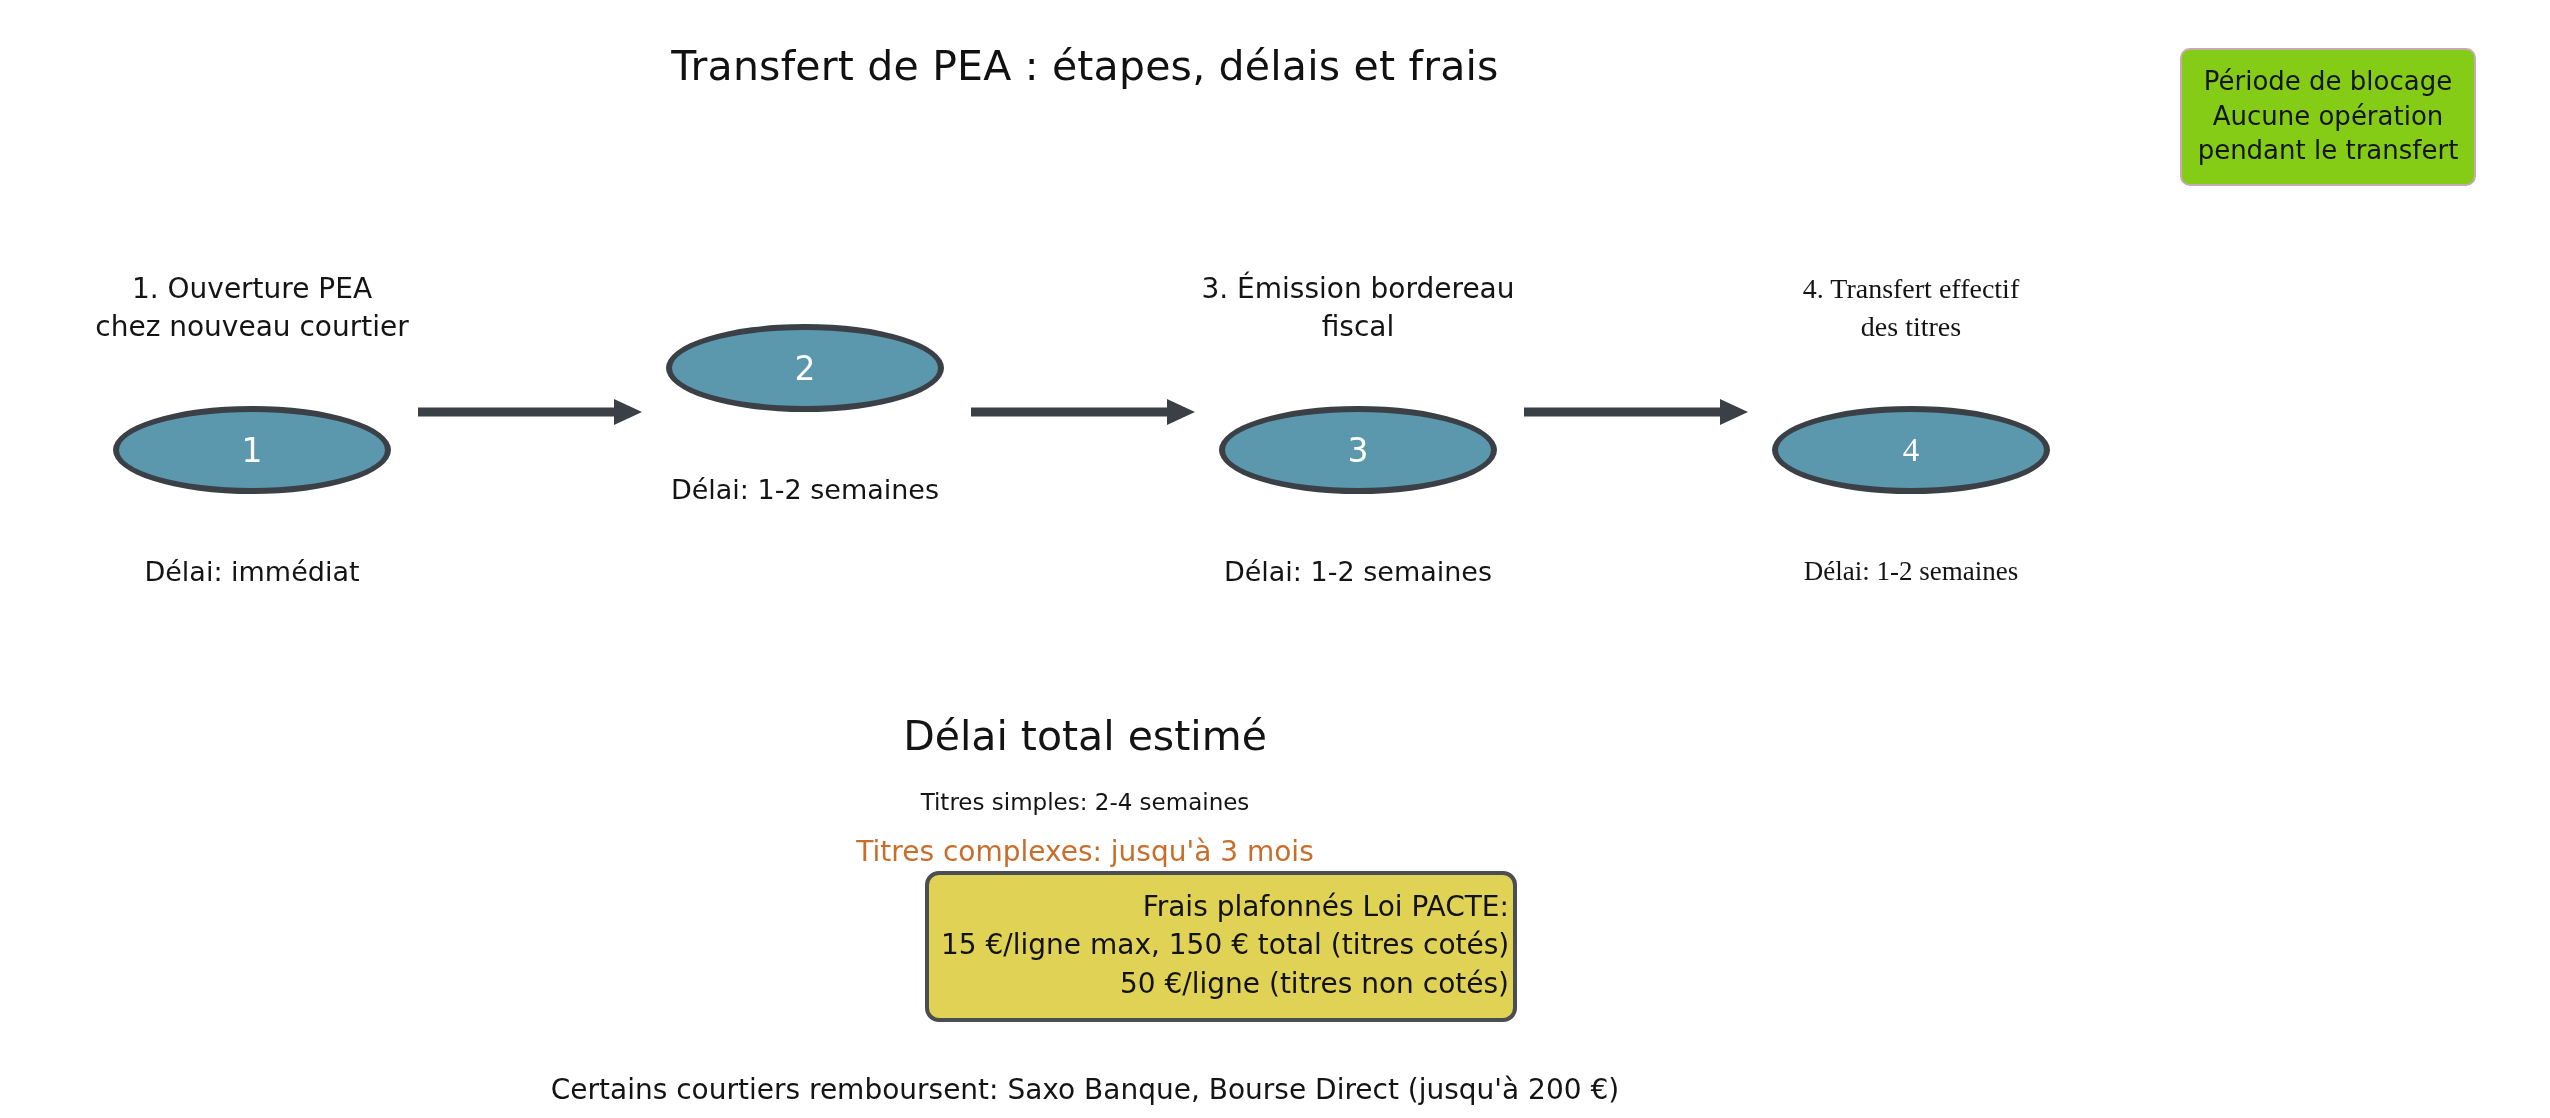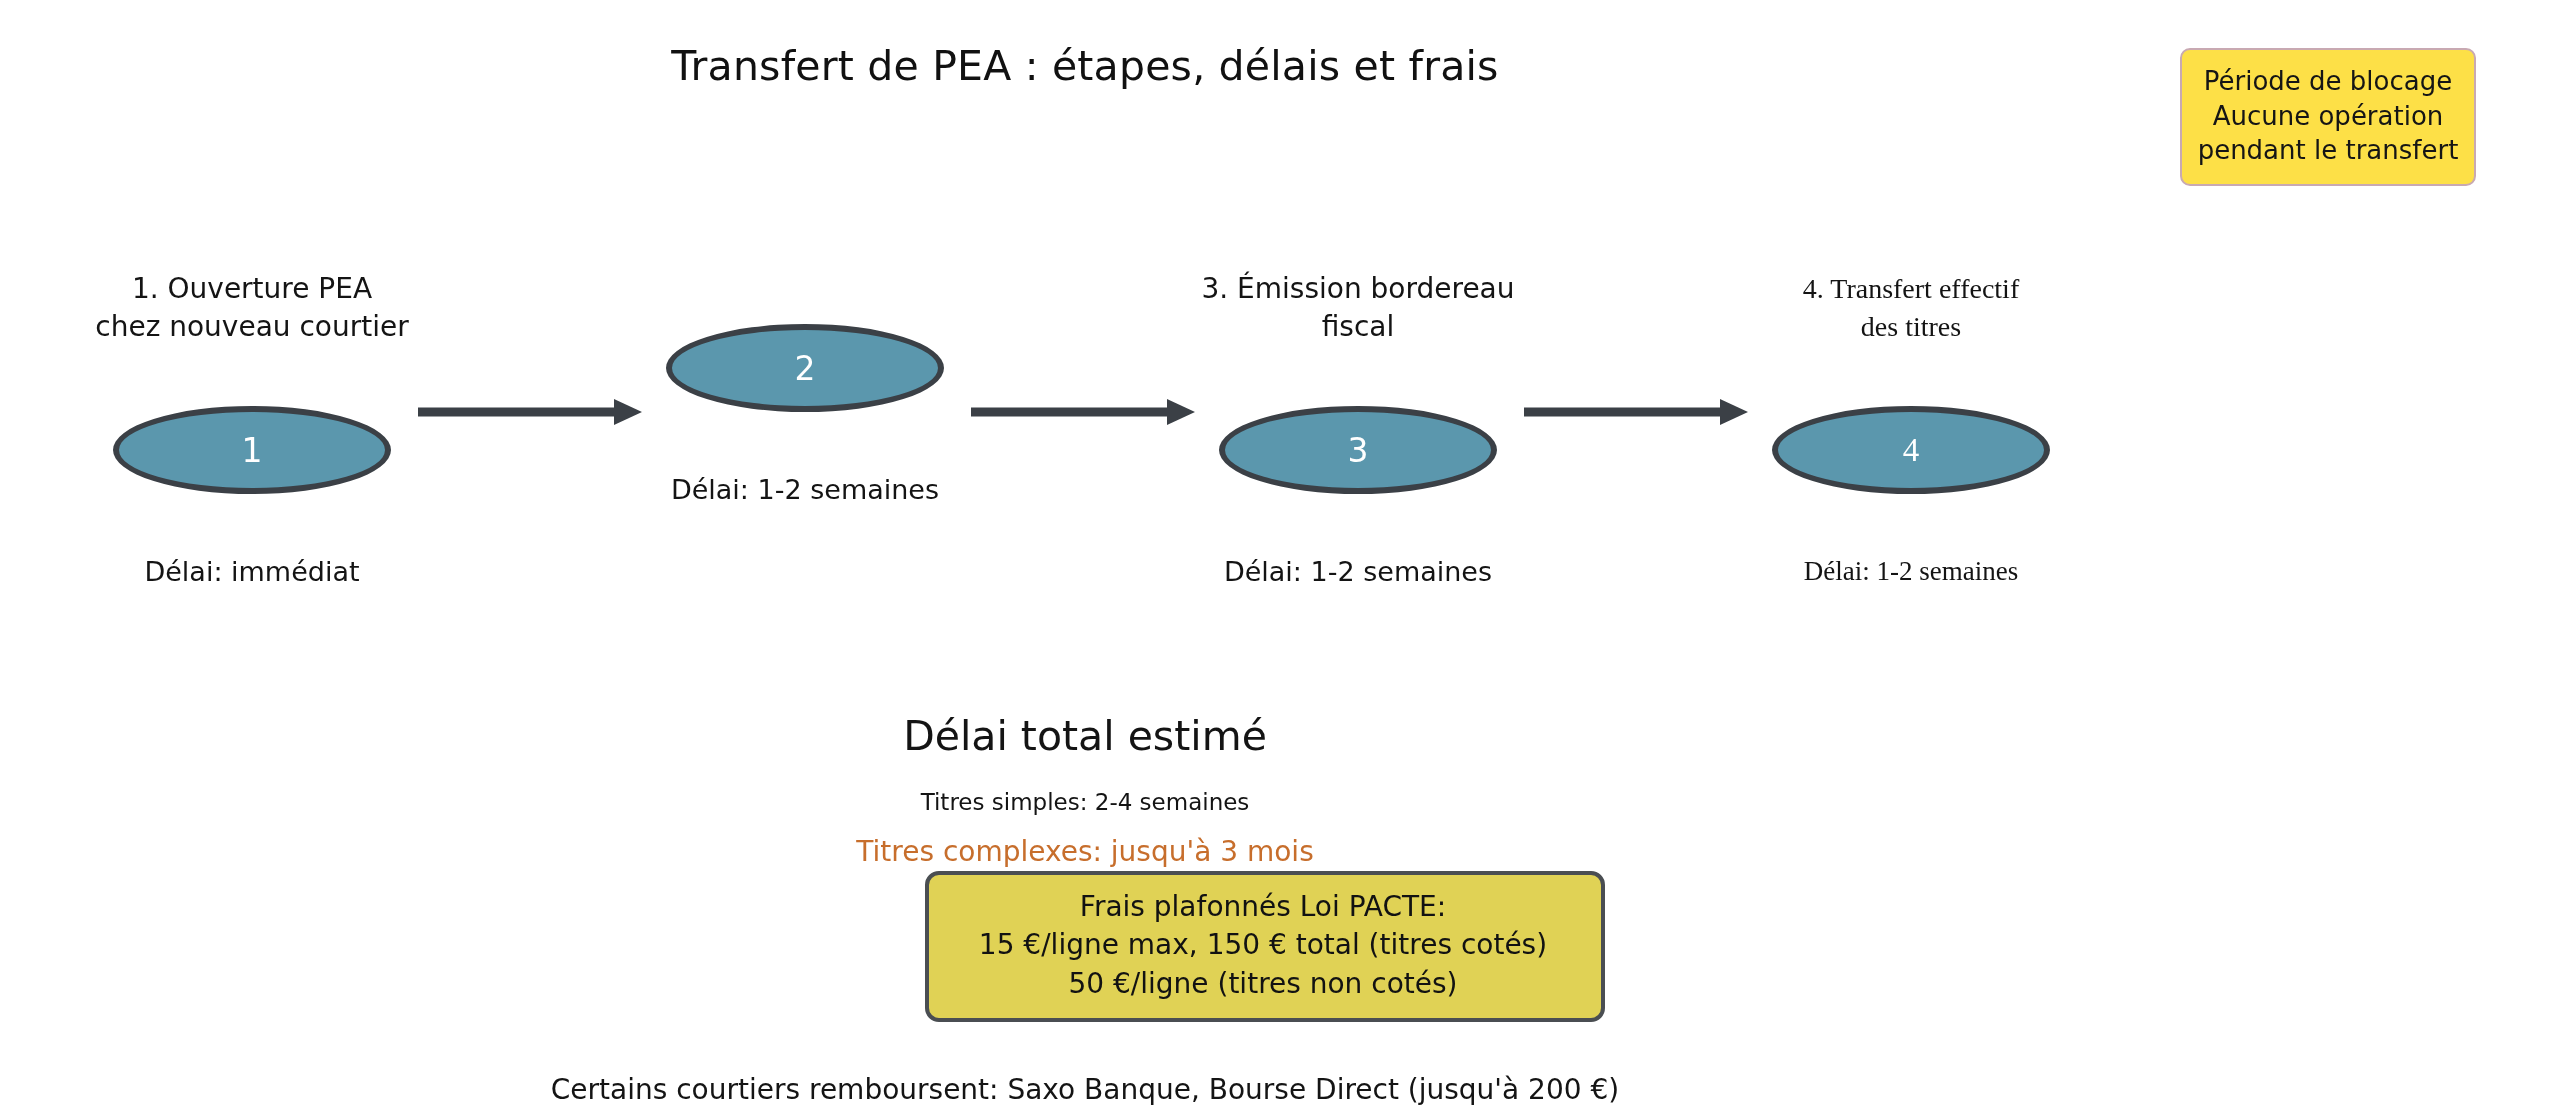--- a/index.html
+++ b/index.html
@@ -32,21 +32,21 @@
   }
 
   
   #blocking-note {
     position: absolute;
     left: 2180px;
     top: 48px;
     width: 296px;
     box-sizing: border-box;
     padding: 14px 10px 16px 10px;
-    background: #fde047;
+    background: #84cc16;
     border: 2px solid #c8a9b2;
     border-radius: 10px;
     text-align: center;
     font-size: 26px;
     line-height: 1.33;
     color: #151515;
   }
   #blocking-note .note-line { display: block; white-space: nowrap; }
 
   
@@ -134,27 +134,27 @@
     font-size: 28px;
     color: #c76e2c;
     line-height: 1.2;
   }
 
   
   #fee-box {
     position: absolute;
     left: 925px;
     top: 871px;
-    width: 680px;
+    width: 592px;
     box-sizing: border-box;
-    padding: 13px 16px 15px 12px;
+    padding: 13px 4px 15px 12px;
     background: #e0d255;
     border: 4px solid #4a4e52;
     border-radius: 14px;
-    text-align: center;
+    text-align: right;
     font-size: 28px;
     line-height: 1.37;
     color: #121212;
   }
   #fee-box .fee-line { display: block; white-space: nowrap; }
 
   
   #reimbursement-note {
     position: absolute;
     left: 0;

